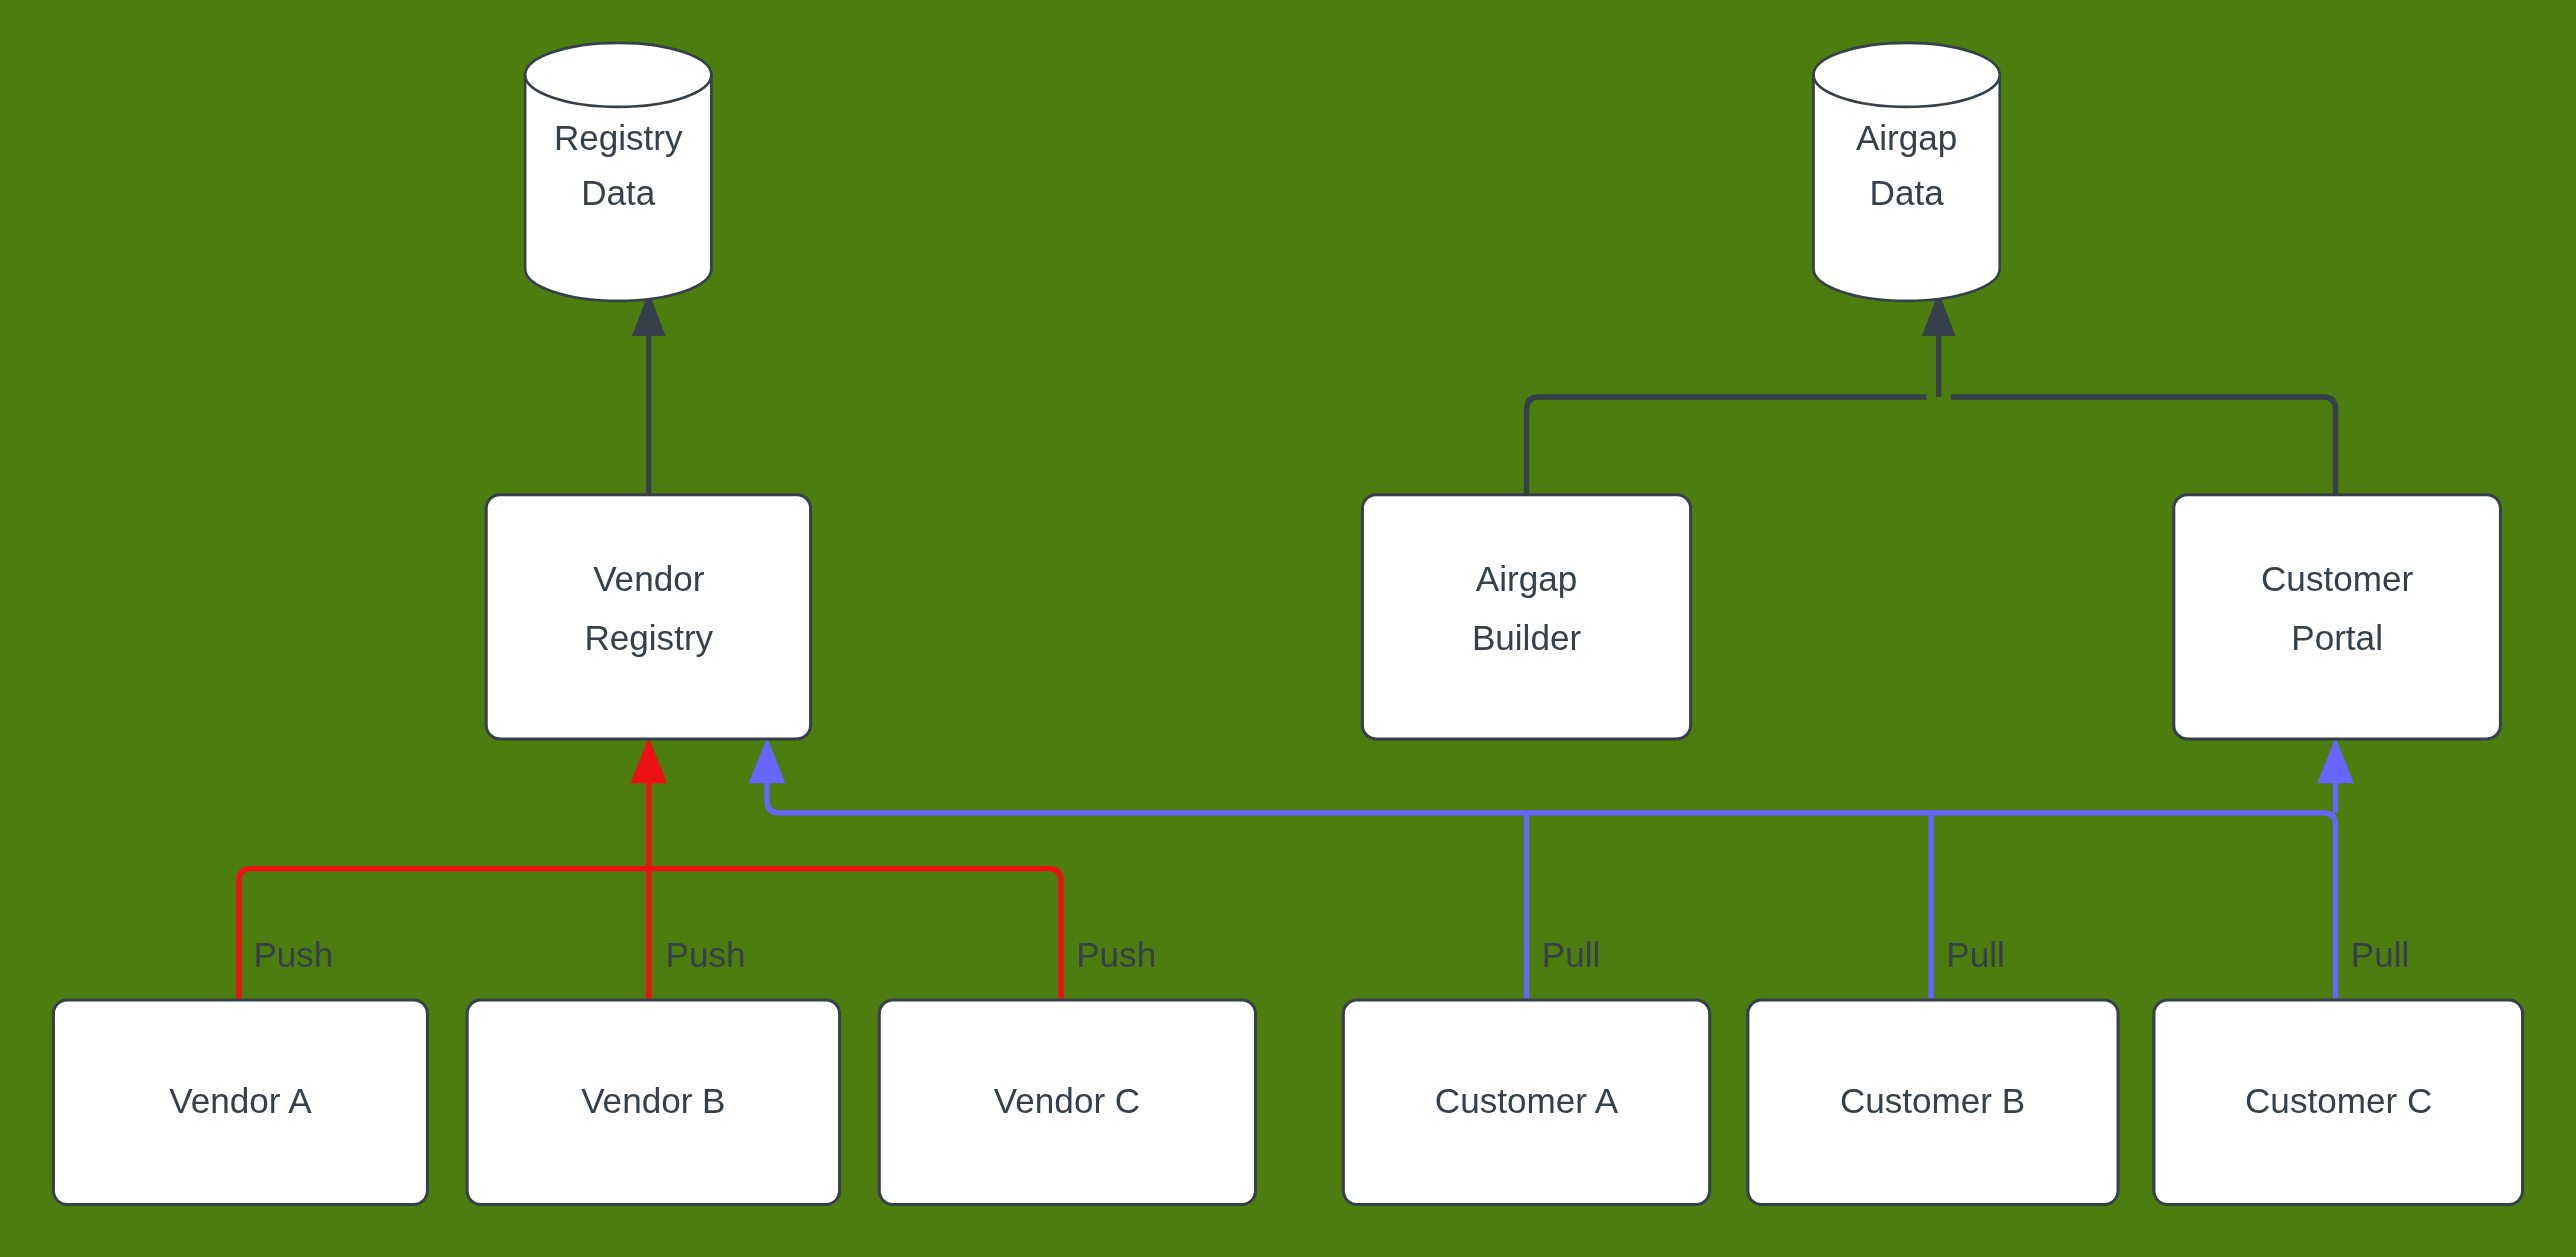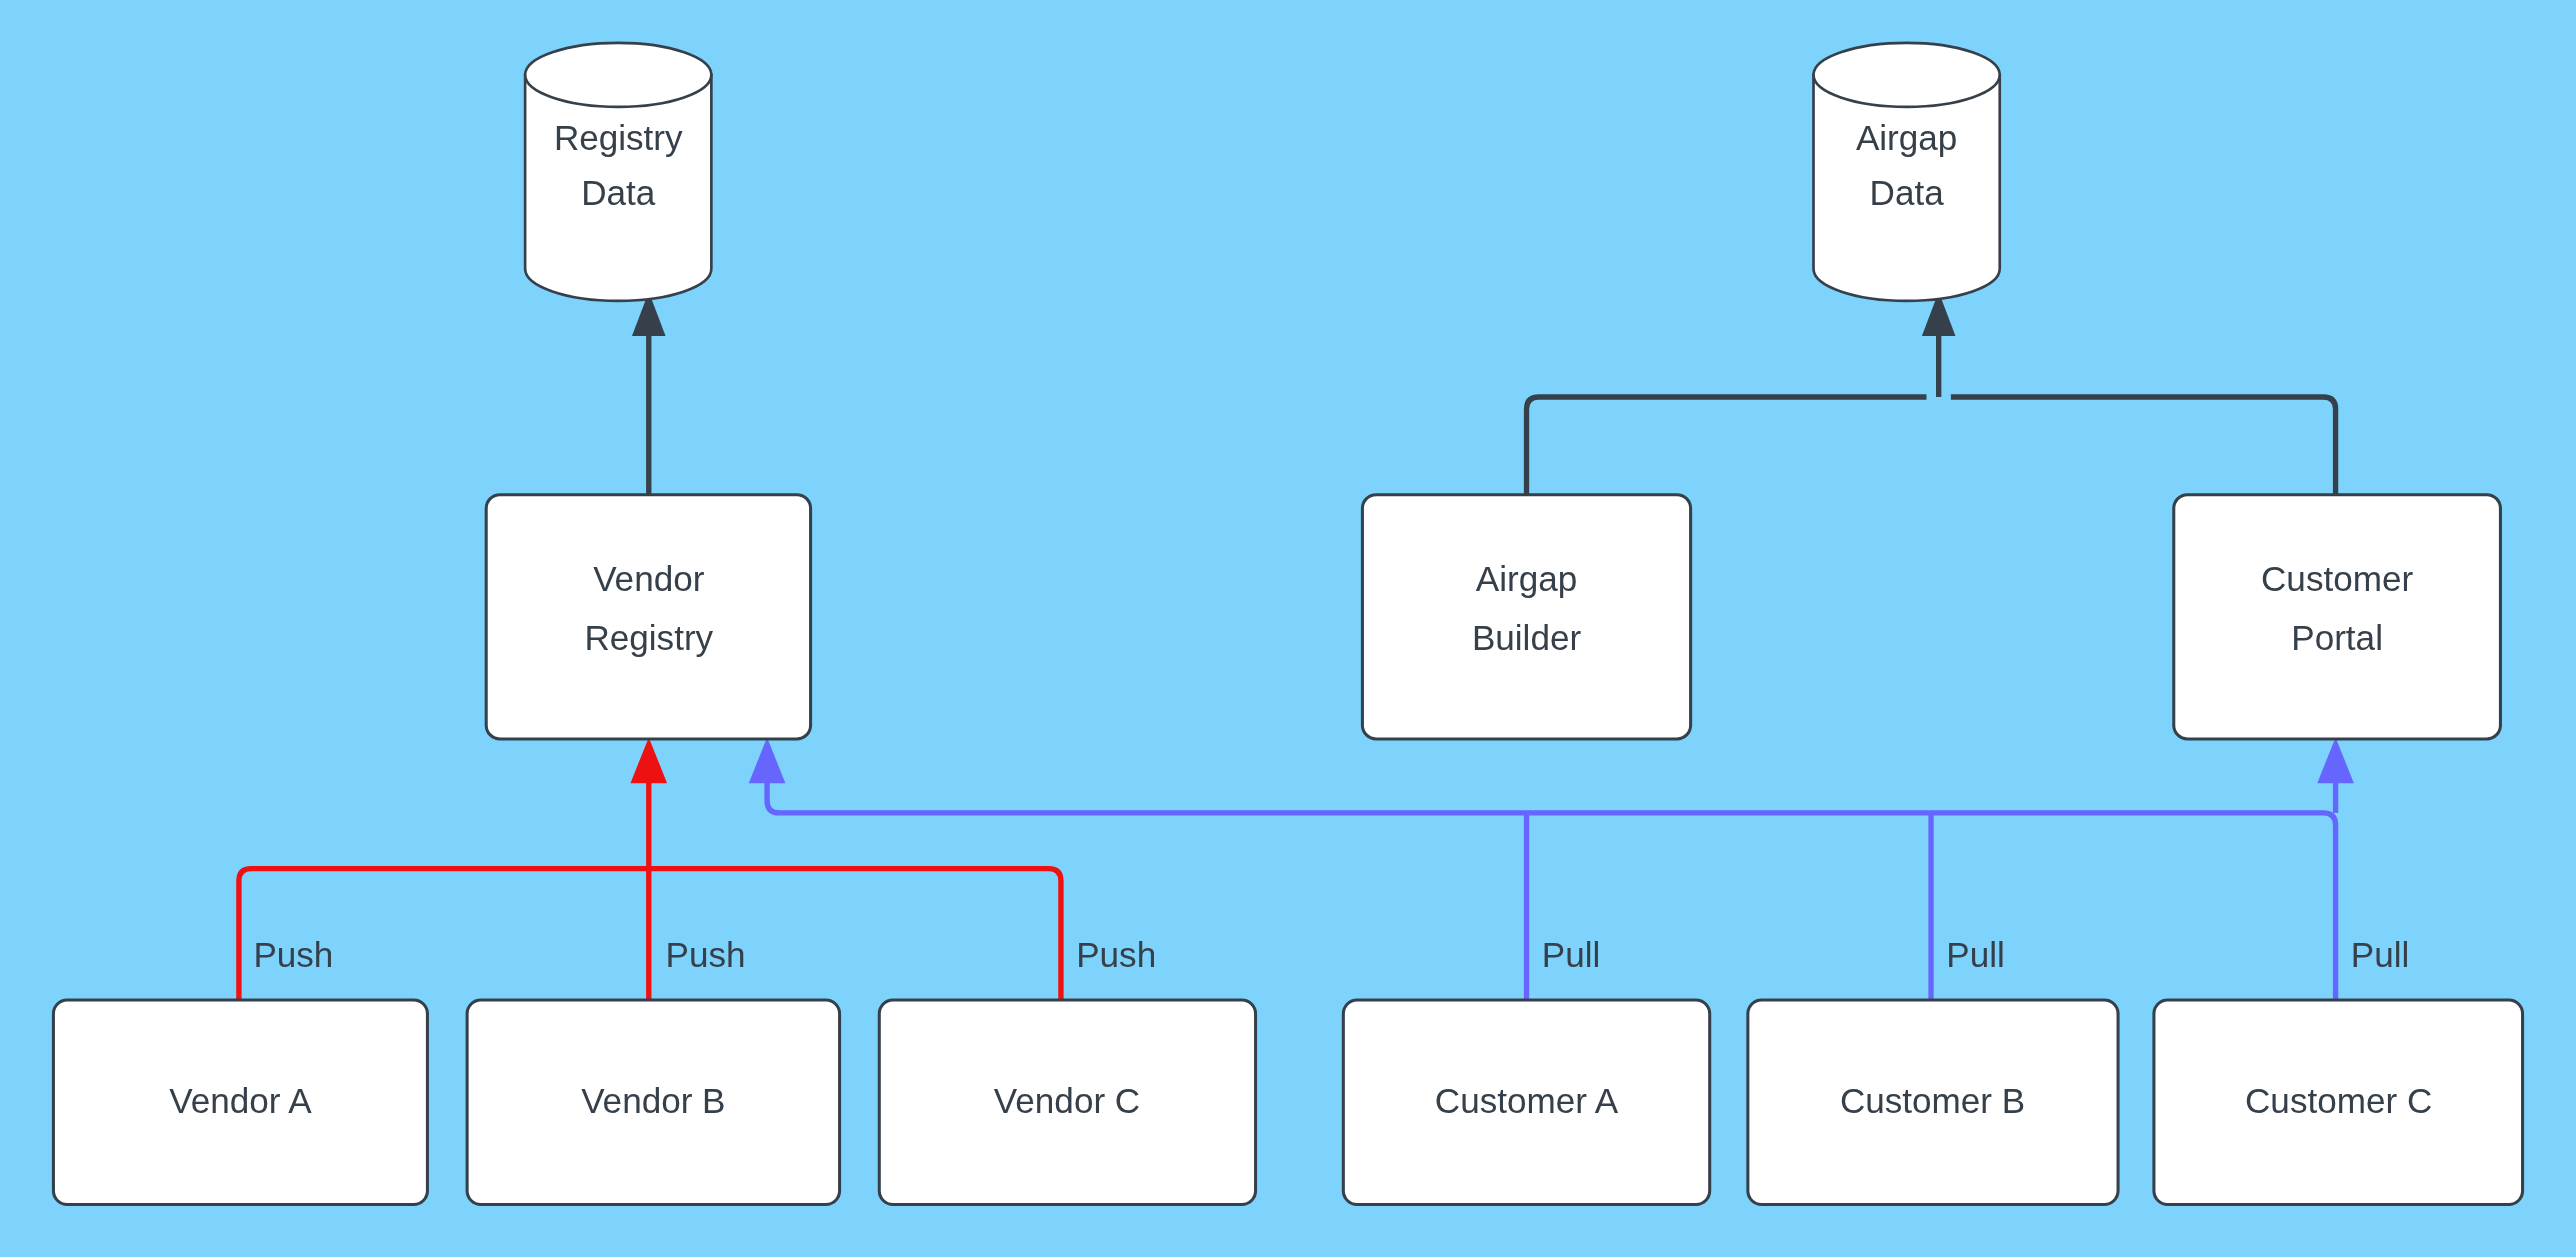--- a/index.html
+++ b/index.html
@@ -10,21 +10,21 @@
   body {
     width: 2576px;
     height: 1258px;
     font-family: "Liberation Sans", sans-serif;
     overflow: hidden;
   }
   #diagram-root {
     position: relative;
     width: 2576px;
     height: 1258px;
-    background: #7dd3fc;
+    background: #4d7c0f;
   }
   svg.diagram {
     display: block;
     width: 2576px;
     height: 1258px;
   }
   .node-shape {
     fill: #ffffff;
     stroke: #36404a;
     stroke-width: 4;

